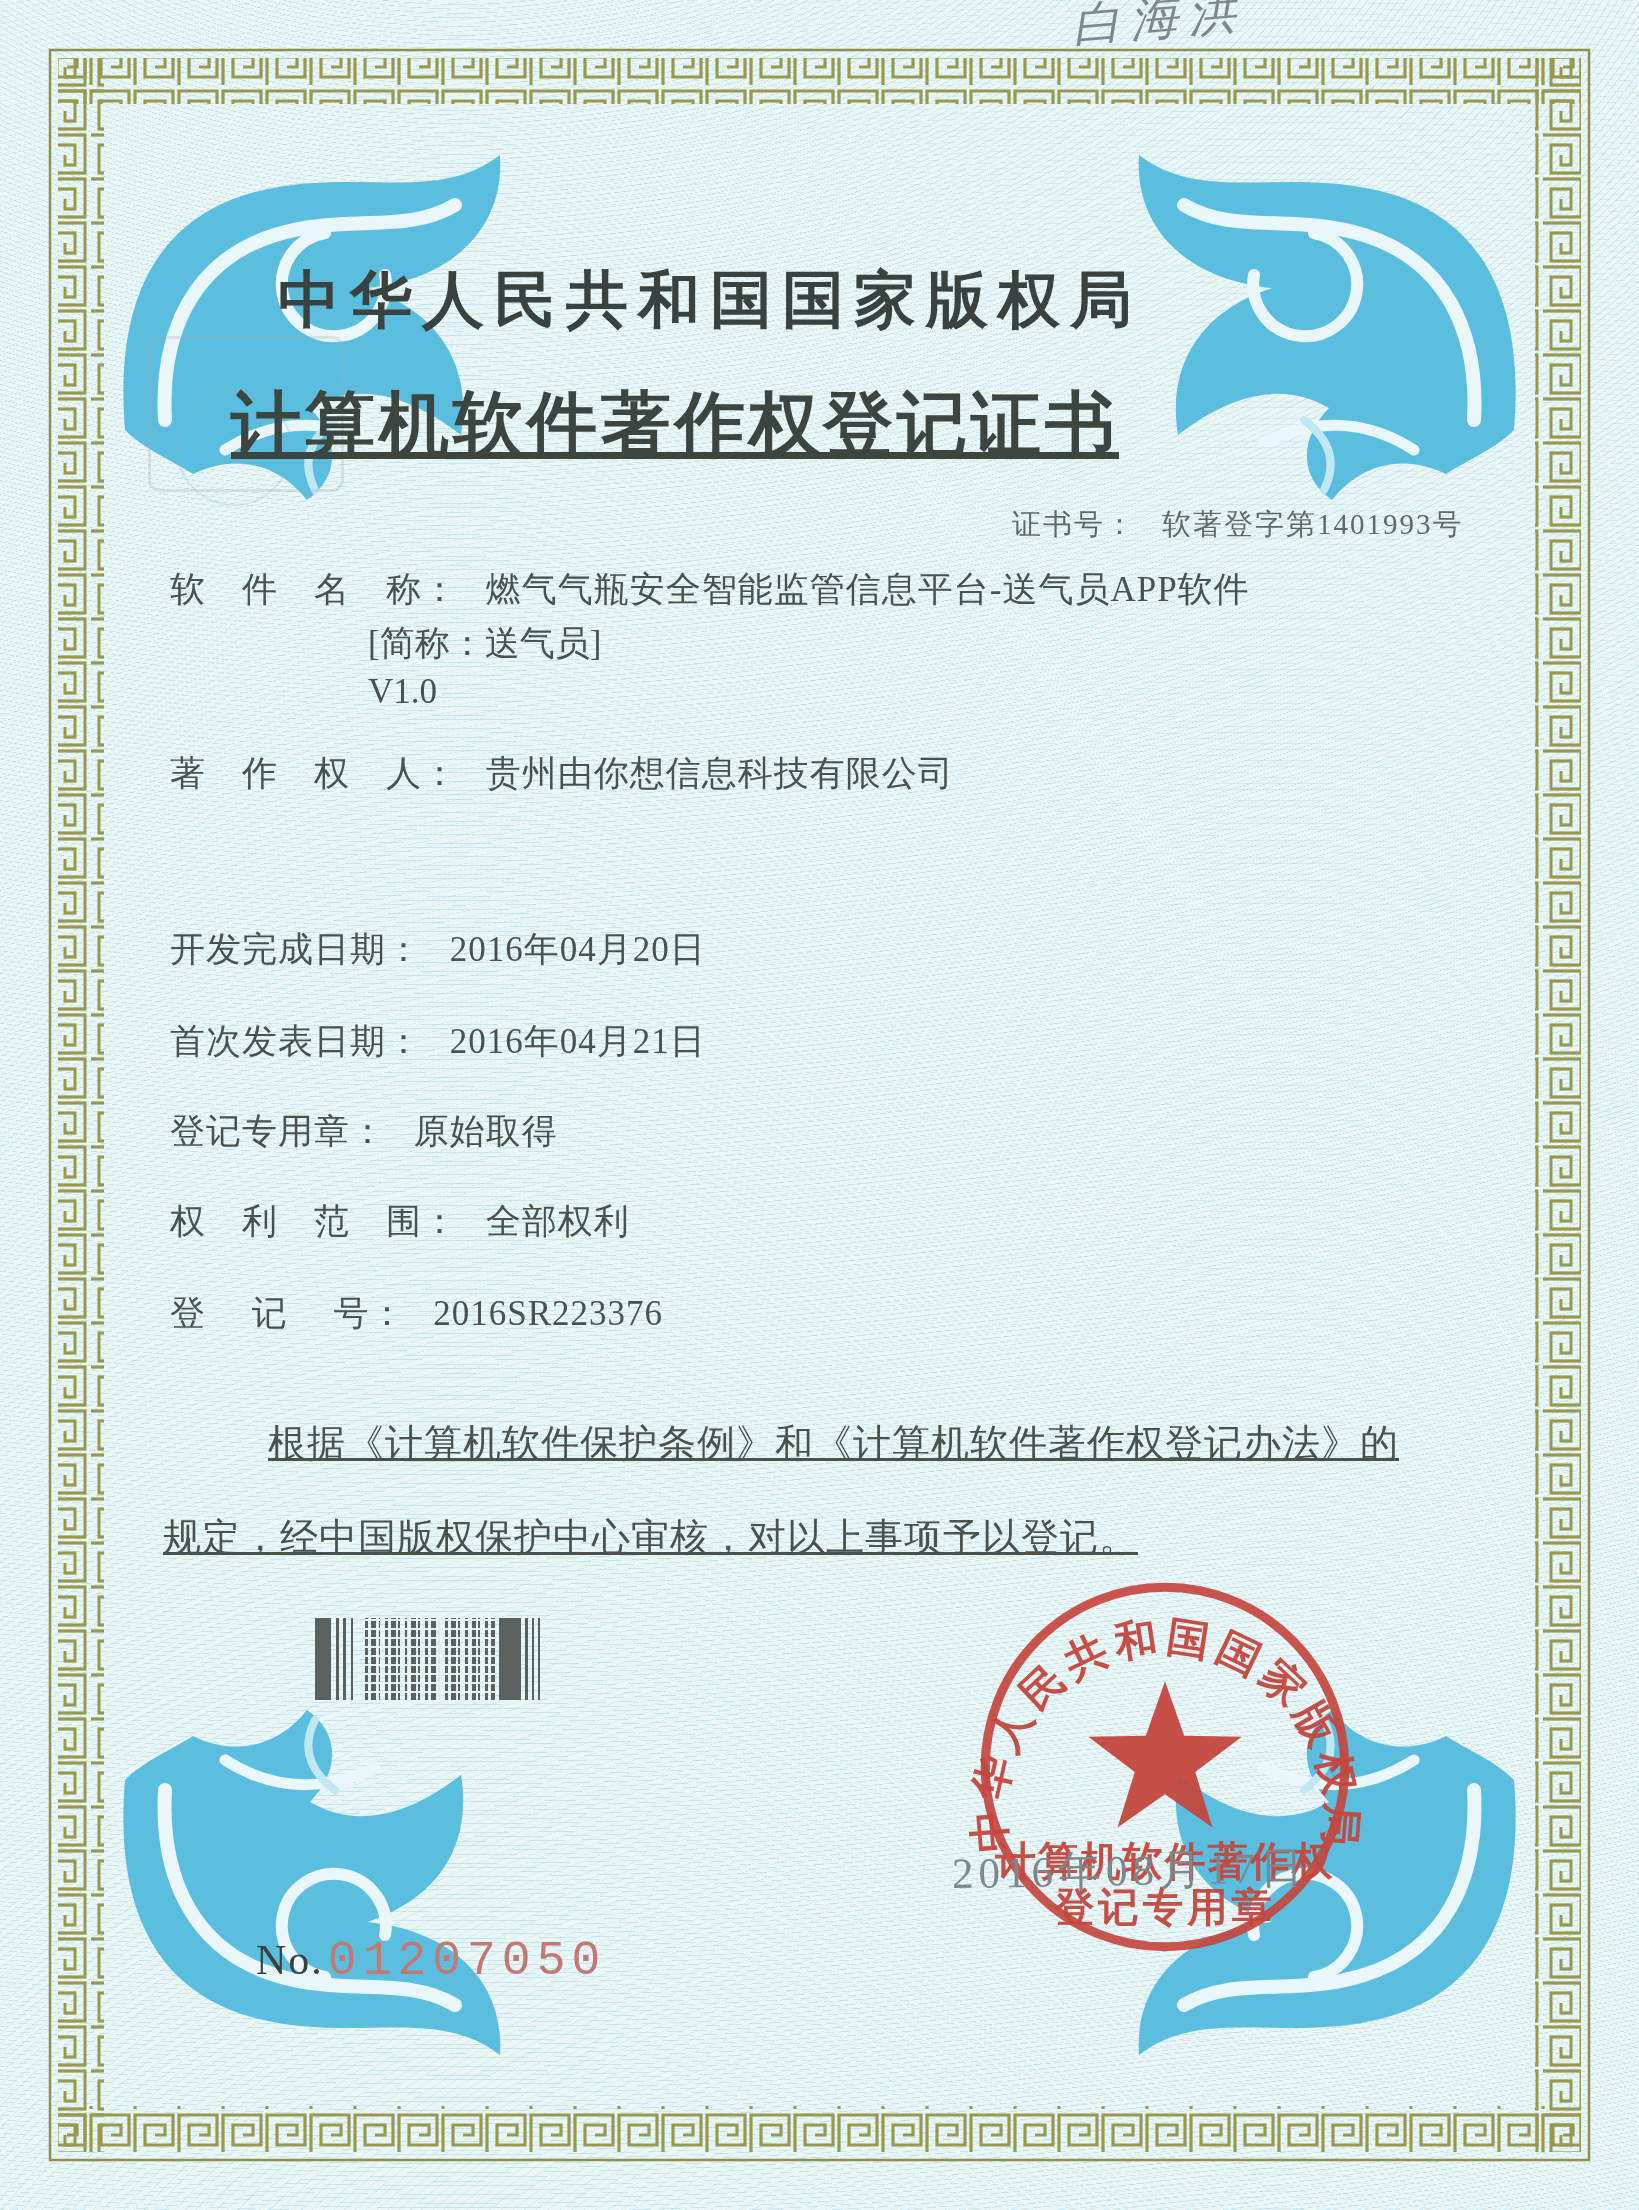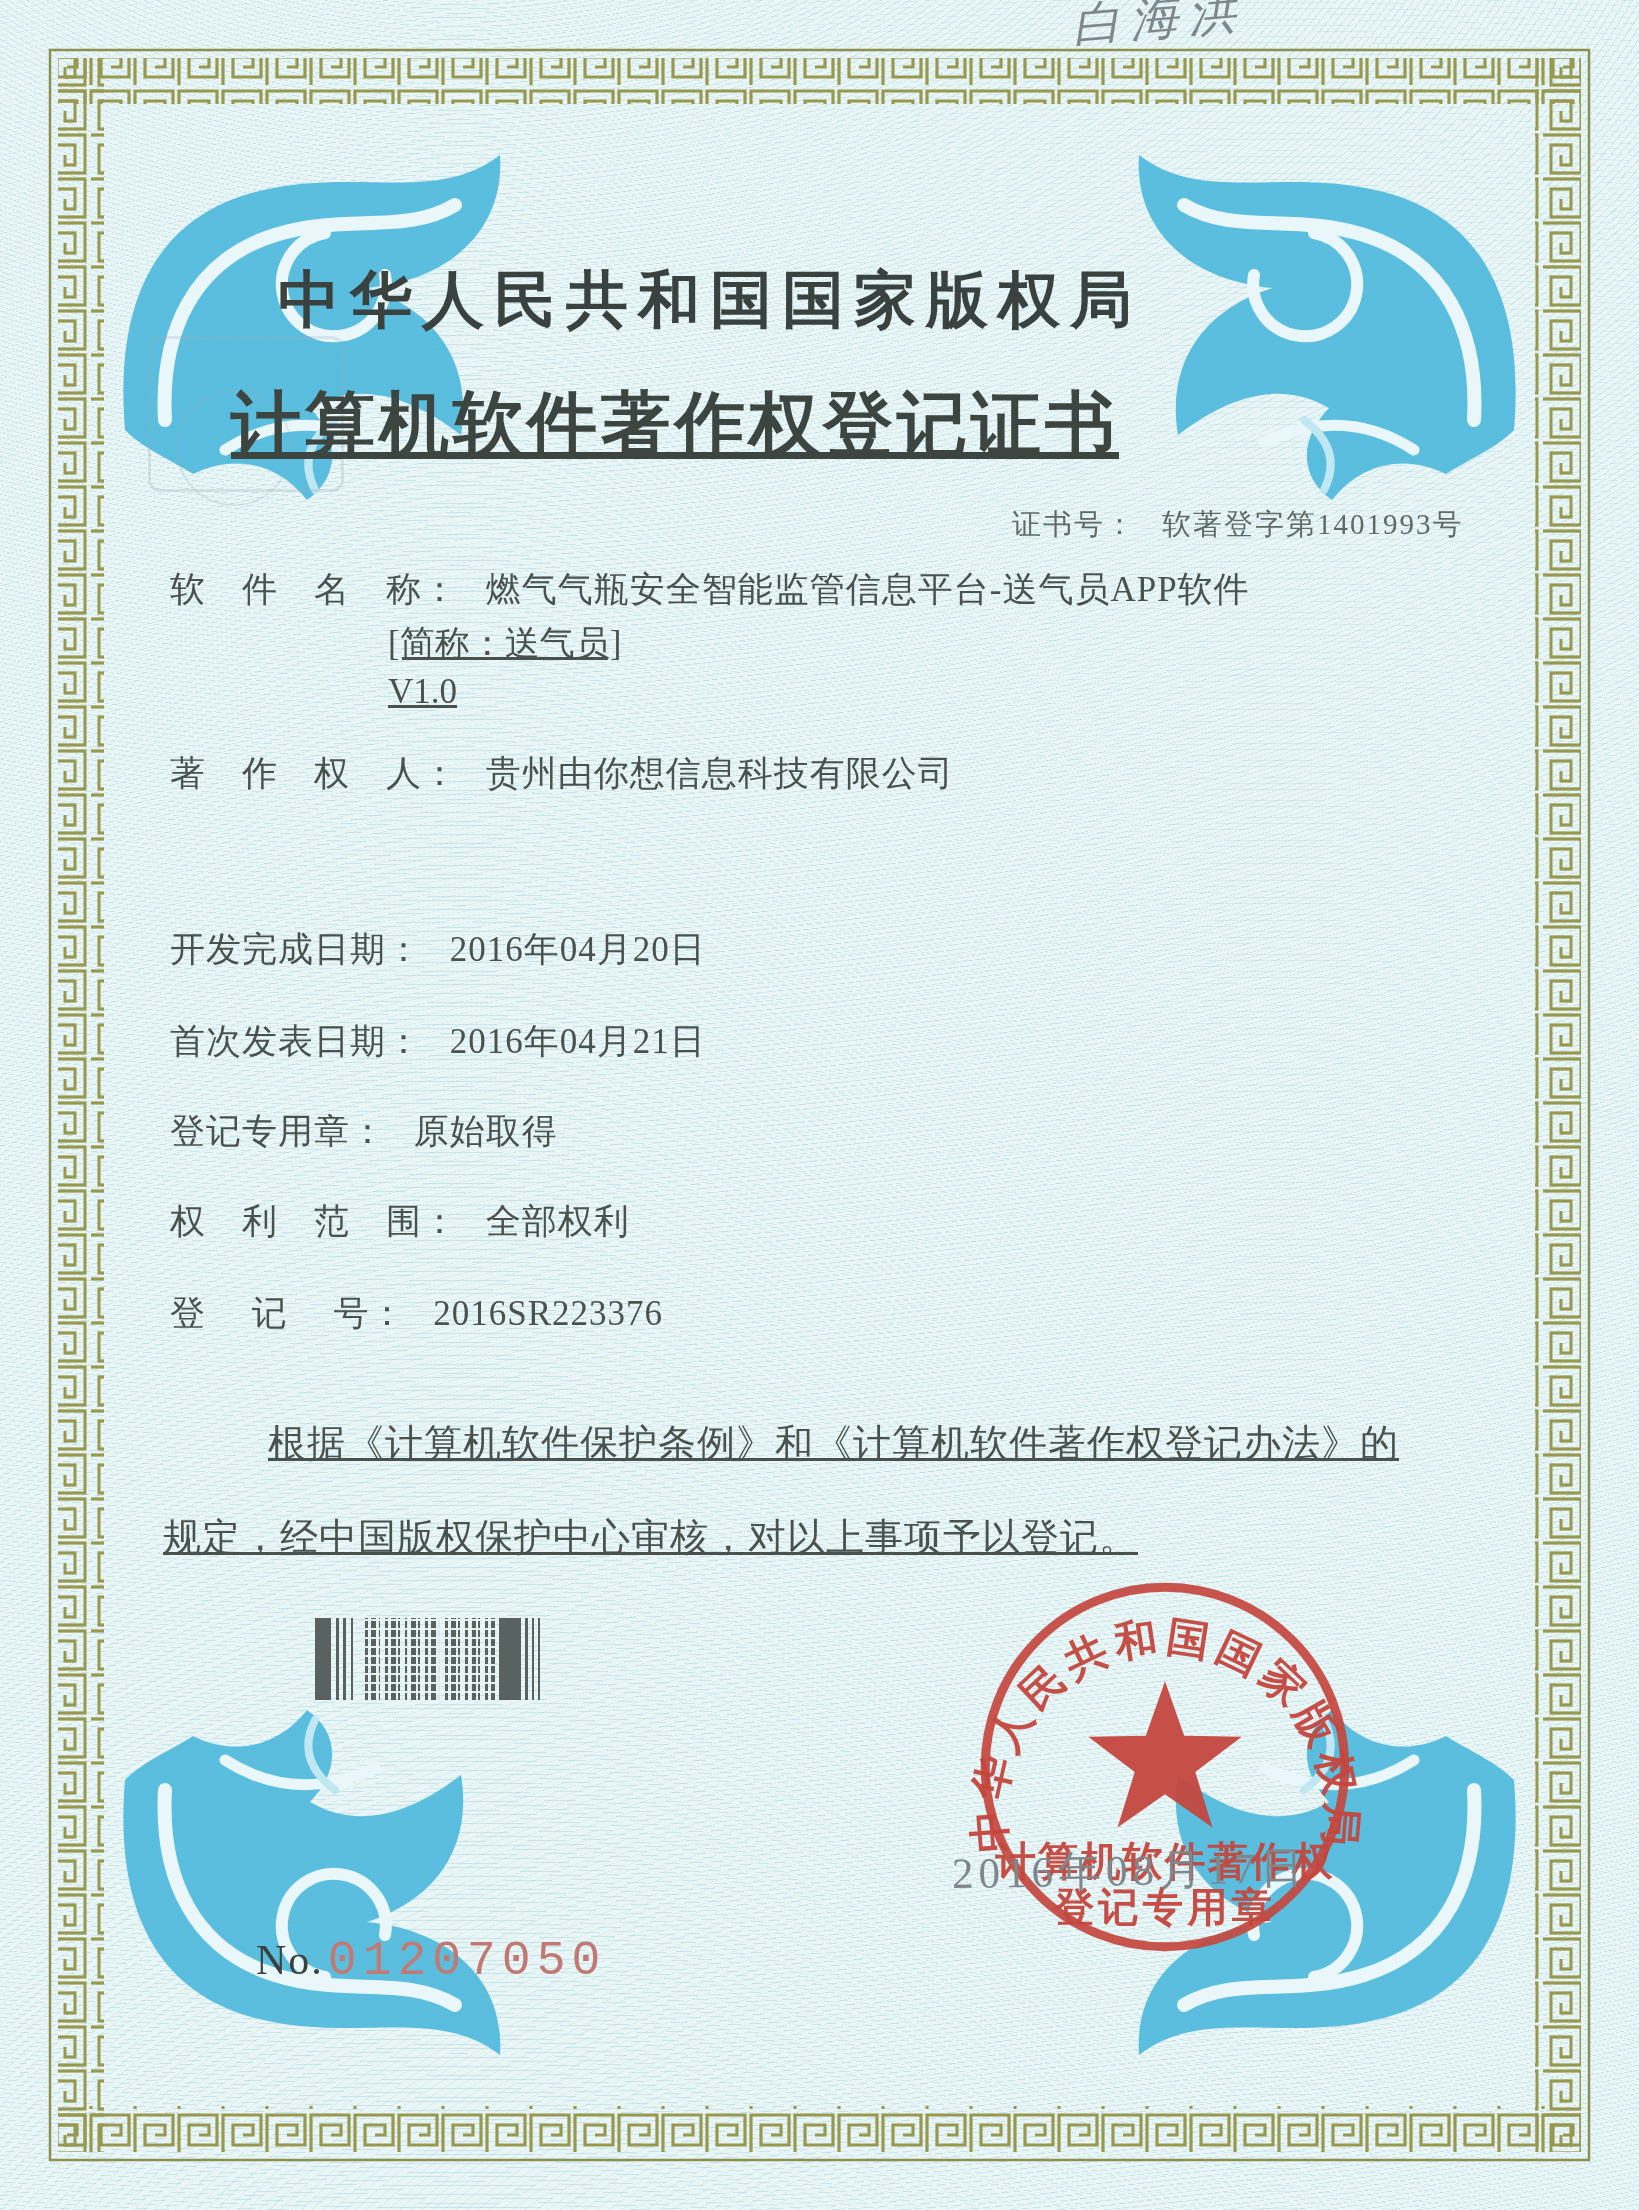--- a/index.html
+++ b/index.html
@@ -31,21 +31,21 @@
     left:210px;top:378px;width:930px;text-align:center;
     font-size:70px;font-weight:bold;letter-spacing:4px;color:#3d4541;text-decoration:underline;
   }
   .cert-no{
     left:990px;top:505px;font-size:29px;color:#5f6a66;letter-spacing:2px;margin-left:22px;
   }
   .cert-no .v{margin-left:26px;}
 
   .row{left:170px;font-size:35px;letter-spacing:1px;color:#49524e;white-space:nowrap;}
   .row .val{margin-left:18px;text-align:center;}
-  .sub-line{left:388px;font-size:35px;color:#49524e;text-decoration:underline;}
+  .sub-line{left:368px;font-size:35px;color:#49524e;}
 
   .statement{font-size:38px;letter-spacing:1px;color:#4a524e;white-space:nowrap;text-decoration:underline;}
 
   .barcode{
     left:315px;top:1618px;width:232px;height:82px;
   }
   .barcode .seg{position:absolute;top:0;bottom:0;}
   .bc-start{left:0;width:50px;background:linear-gradient(90deg,#5a625f 0 16px,rgba(0,0,0,0) 16px 21px,#5a625f 21px 24px,rgba(0,0,0,0) 24px 28px,#5a625f 28px 31px,rgba(0,0,0,0) 31px 36px,#5a625f 36px 38px,rgba(0,0,0,0) 38px 50px);}
   .bc-mid{left:50px;right:52px;
     background-image:

